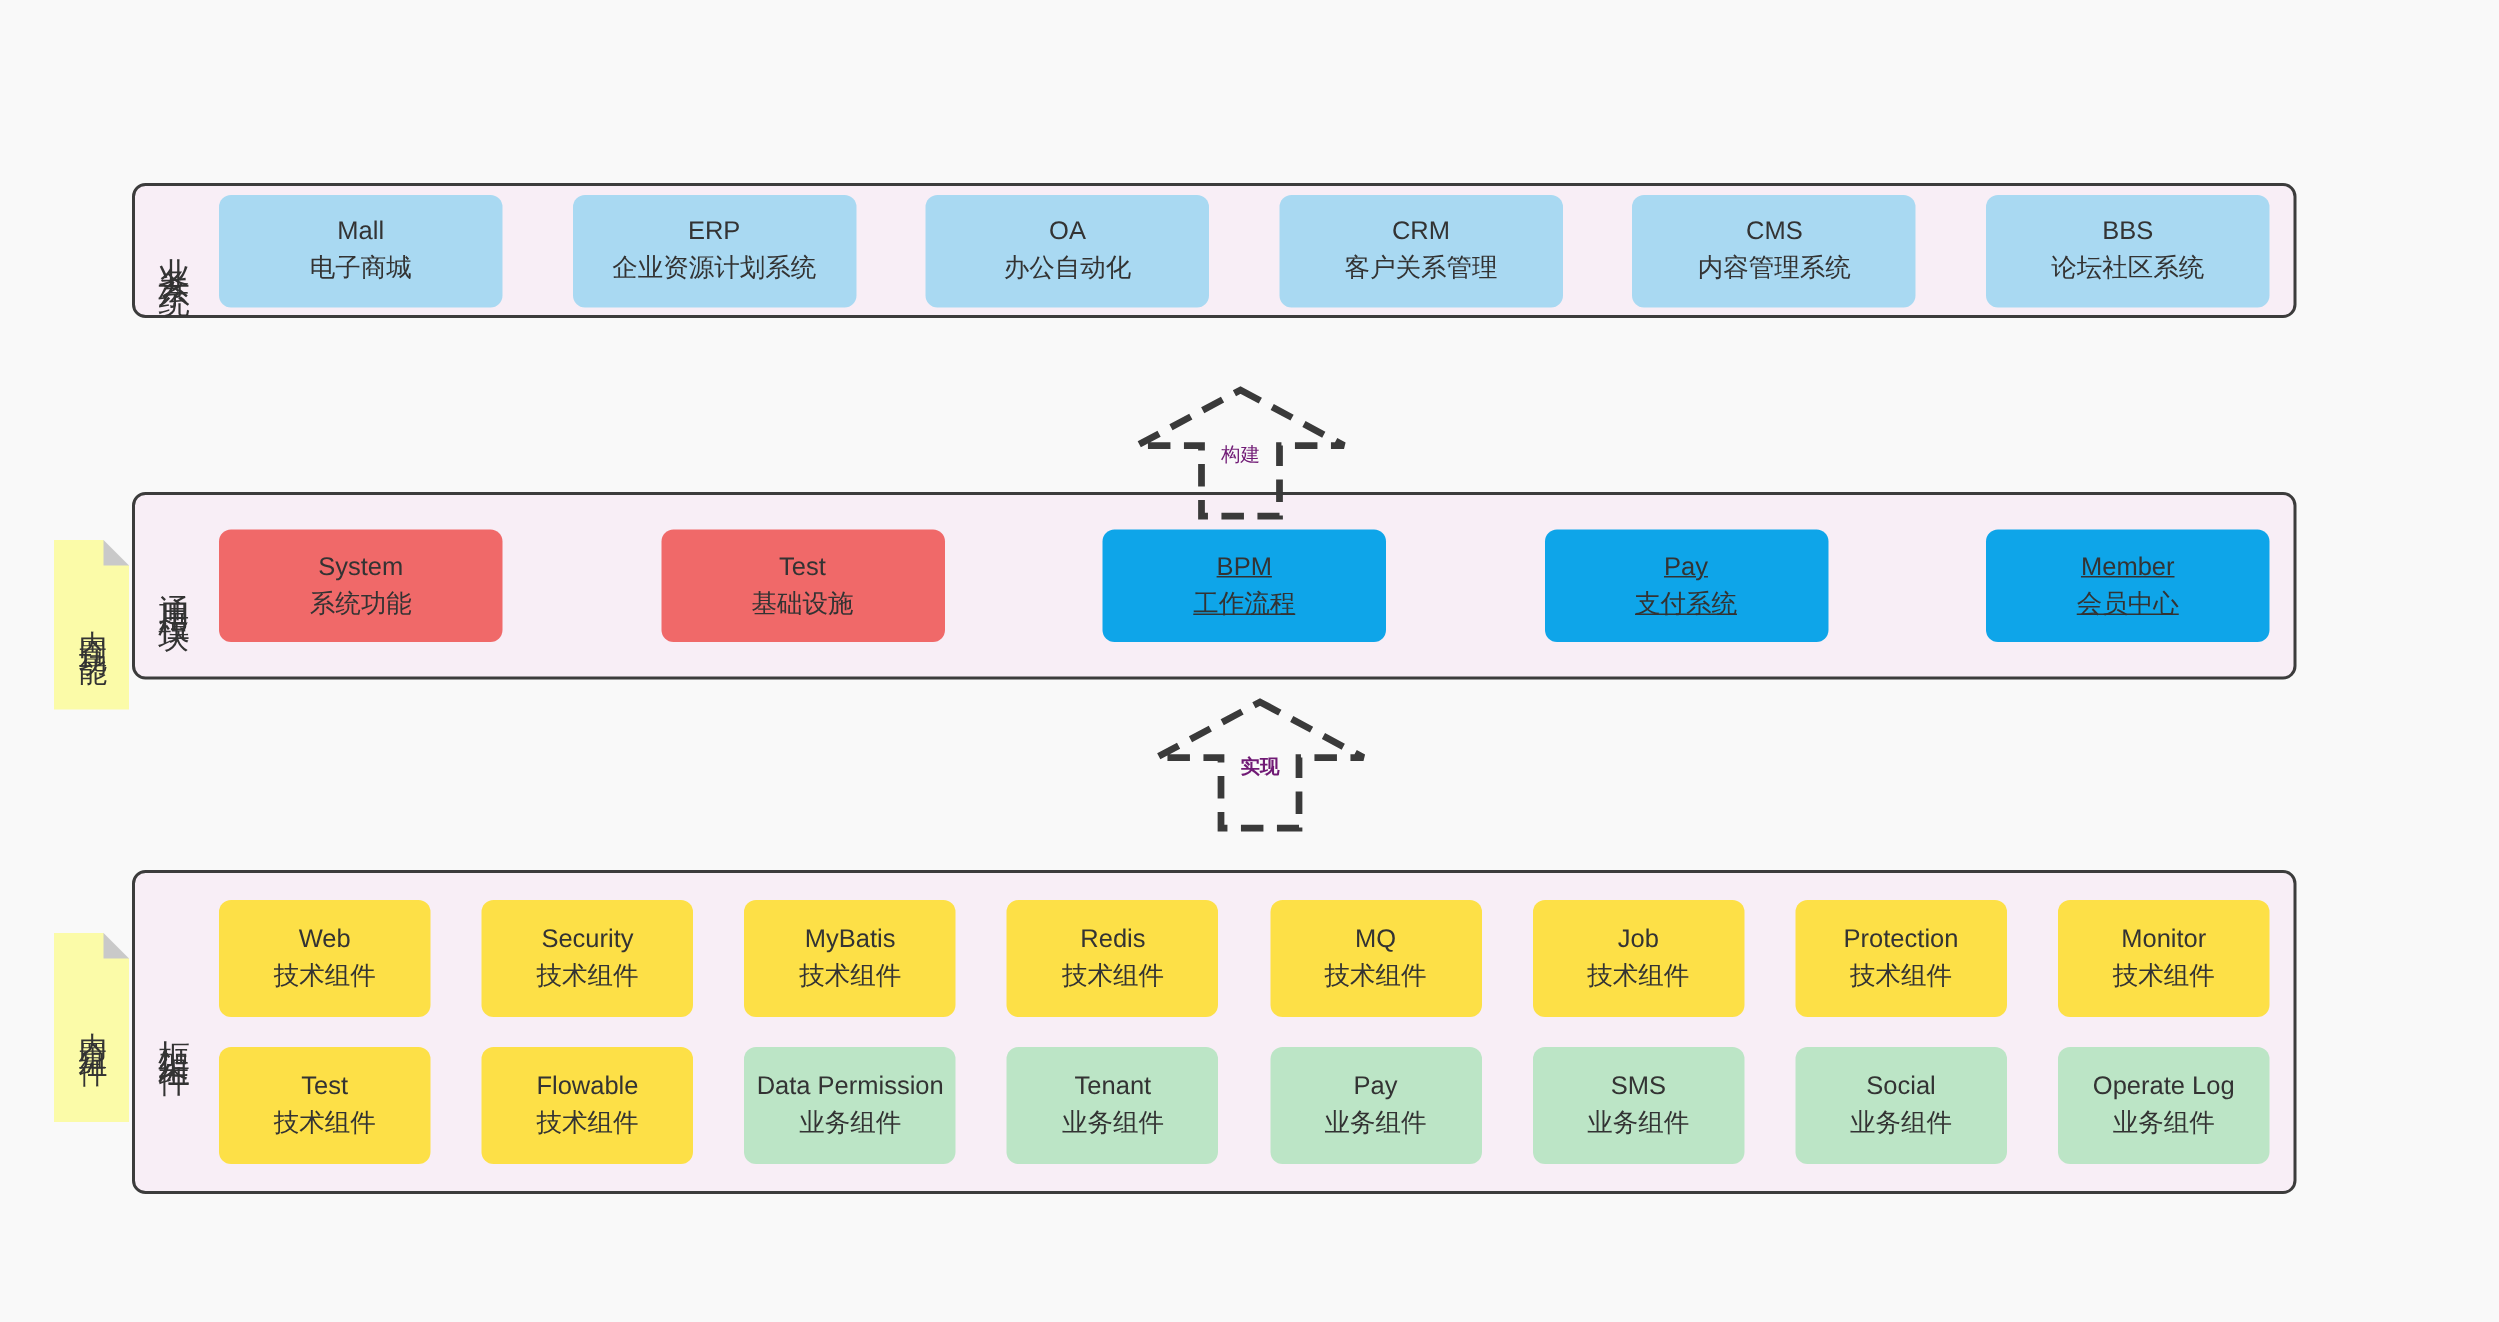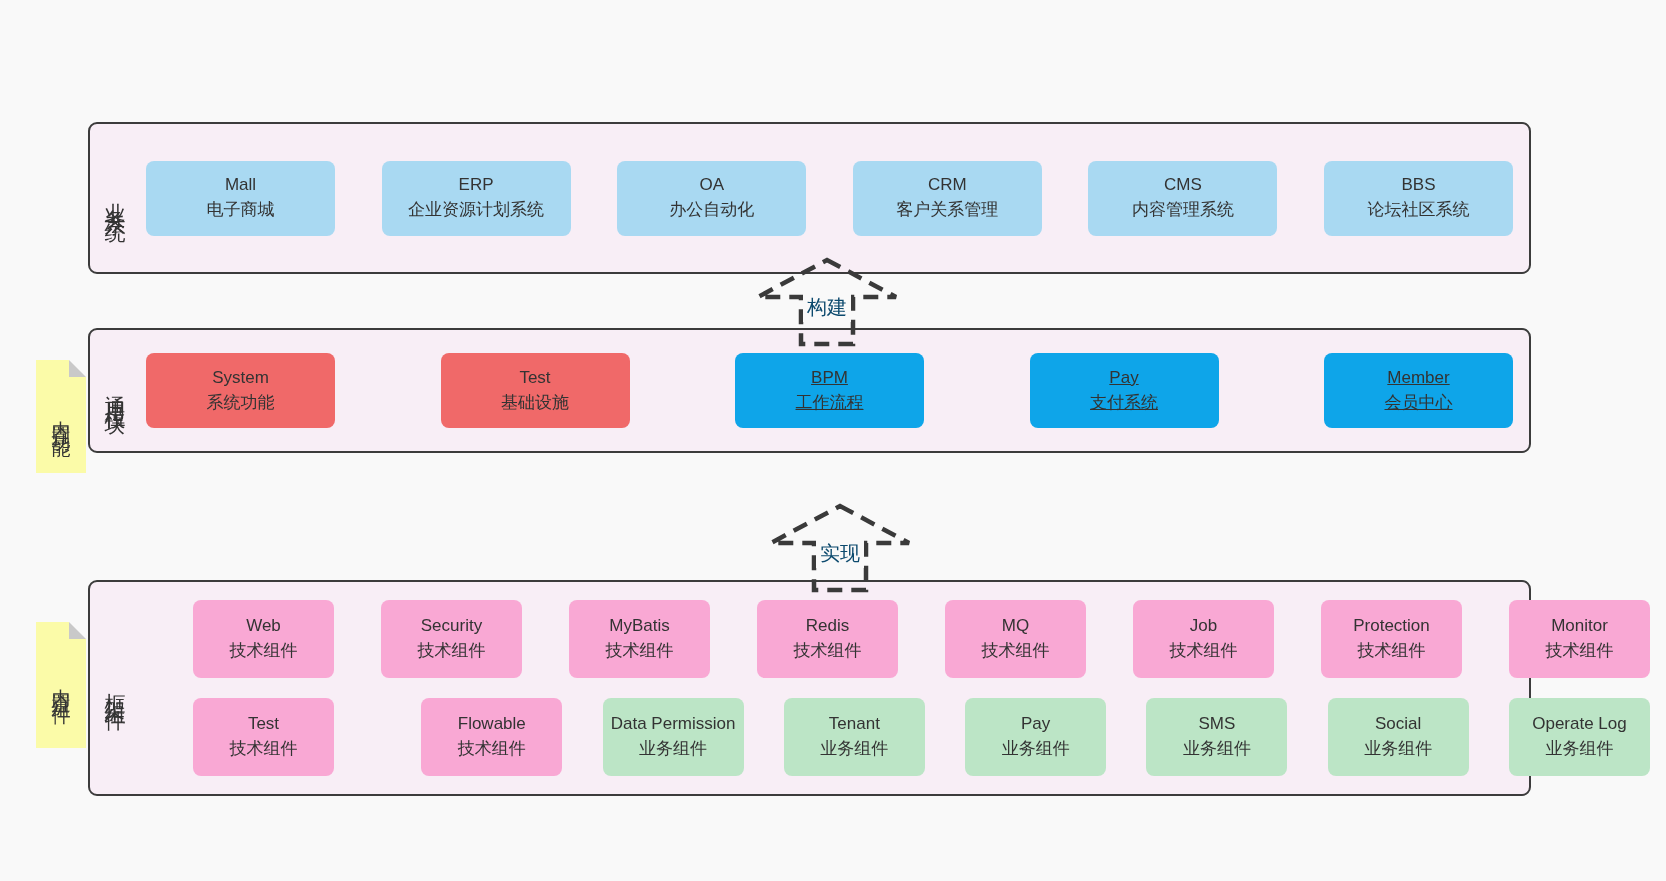--- a/index.html
+++ b/index.html
@@ -24,48 +24,48 @@
   .box{
     border-radius:8px;display:flex;flex-direction:column;
     align-items:center;justify-content:center;text-align:center;
     font-size:17px;line-height:1.45;box-sizing:border-box;padding:4px 6px;
   }
   .w-lg{width:189px;min-height:75px;}
   .w-sm{width:141px;min-height:78px;}
   .c-blue{background:#a9d9f2;}
   .c-red{background:#f06969;}
   .c-pink{background:#0ea5e9;text-decoration:underline;}
-  .c-green{background:#f9a8d4;margin-left:47px;}
+  .c-green{background:#fde047;}
   .c-green-light{background:#bce5c6;}
   .sticky{
     position:absolute;left:36px;width:50px;background:#fbfba8;z-index:1;
     display:flex;align-items:center;justify-content:center;
   }
   .sticky-label{
     writing-mode:vertical-rl;text-orientation:upright;
     font-size:19px;letter-spacing:6px;color:#333;
   }
   .fold{
     position:absolute;top:0;right:0;width:0;height:0;border-style:solid;
     border-width:0 17px 17px 0;
     border-color:#f9f9f9 #f9f9f9 #c9c9c9 #c9c9c9;
   }
   .arrow{position:absolute;width:146px;height:92px;z-index:3;}
   .arrow svg{display:block;}
   .arrow-label{
     position:absolute;left:50%;top:37px;transform:translateX(-50%);
-    background:#f9f9f9;font-size:20px;padding:1px 4px;white-space:nowrap;color:#0c4a6e;
-  }
-  #panel-business{top:122px;height:152px;}
+    background:#f9f9f9;font-size:13px;padding:1px 4px;white-space:nowrap;color:#701a75;
+  }
+  #panel-business{top:122px;height:90px;}
   #panel-modules{top:328px;height:125px;}
   #panel-components{top:580px;height:216px;padding:18px 0;}
   #sticky-features{top:360px;height:113px;}
   #sticky-components{top:622px;height:126px;}
   #arrow-build{left:754px;top:256px;}
-  #arrow-implement{left:767px;top:502px;}
+  #arrow-implement{left:767px;top:464px;font-weight:bold;}
 </style>
 </head>
 <body>
 
 <div class="panel" id="panel-business">
   <div class="panel-label">业务系统</div>
   <div class="boxes">
     <div class="box w-lg c-blue">
       <div>Mall</div>
       <div>电子商城</div>

